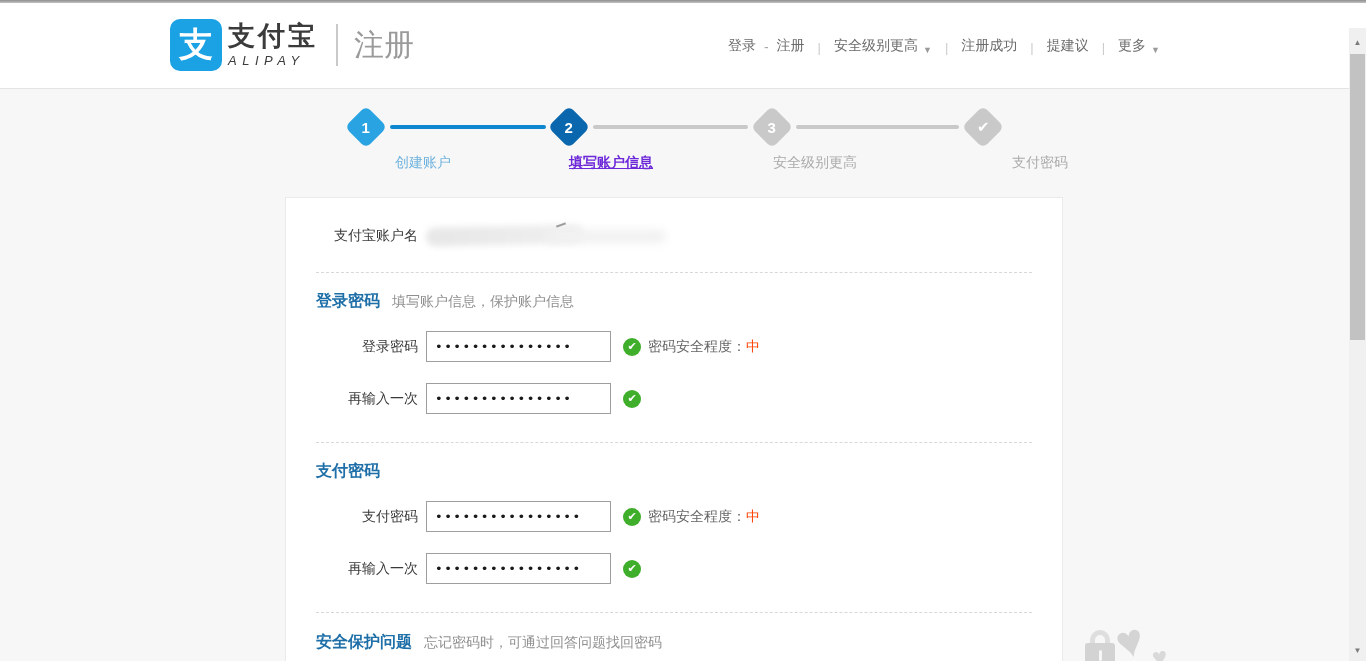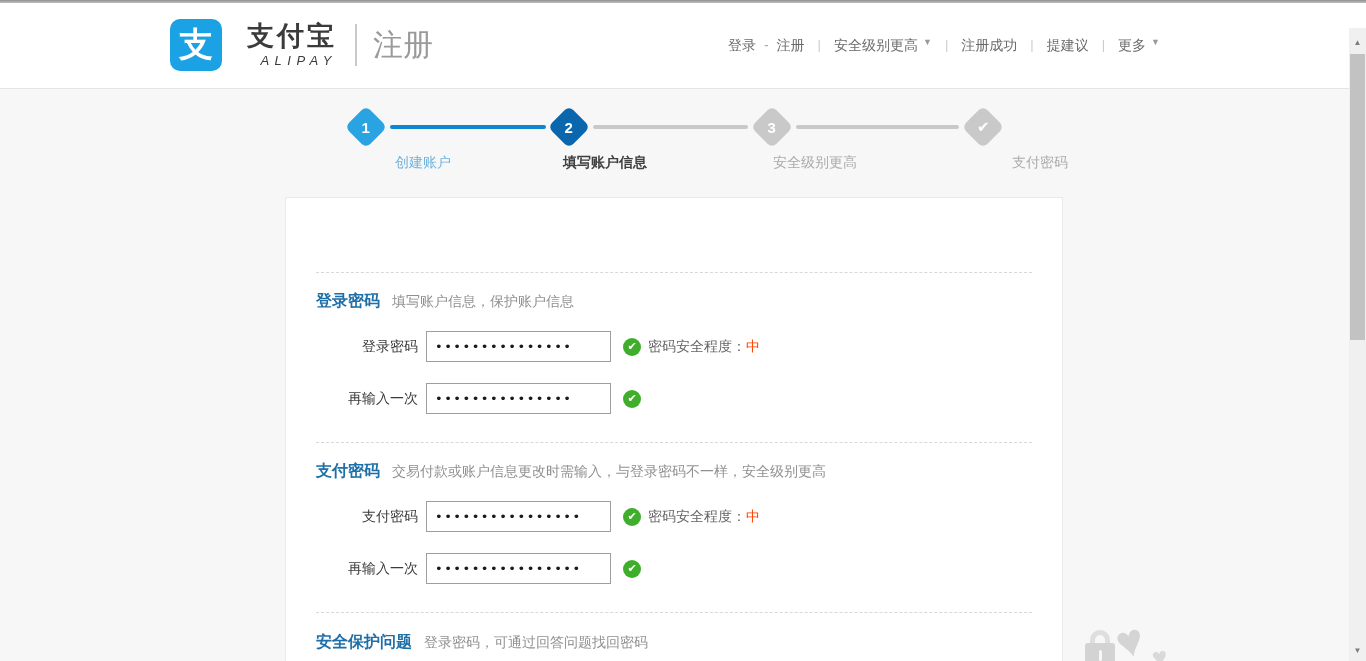--- a/index.html
+++ b/index.html
@@ -12,27 +12,27 @@
     background:linear-gradient(#8f8f8f,#c2c2c2); }
 
   
   .header { position:absolute; top:3px; left:0; width:1366px; height:86px;
     background:#ffffff; border-bottom:1px solid #e4e4e4; }
   .header-inner { position:absolute; left:170px; top:0; width:990px; height:100%; }
   .logo-wrap { position:absolute; left:0; top:16px; display:flex; align-items:center; }
   .logo-mark { width:52px; height:52px; background:#1aa2e4; border-radius:10px;
     display:flex; align-items:center; justify-content:center;
     color:#fff; font-size:34px; font-weight:bold; }
-  .brand-block { margin-left:25px; display:flex; flex-direction:column; line-height:1;align-items:flex-end; }
+  .brand-block { margin-left:6px; display:flex; flex-direction:column; line-height:1; }
   .brand-cn { font-size:27px; font-weight:bold; color:#3b3b3b; letter-spacing:3px; }
   .brand-en { font-size:13px; color:#3b3b3b; letter-spacing:5.5px; margin-top:4px;font-style:italic; }
   .logo-divider { width:2px; height:42px; background:#c9c9c9; margin:0 16px 0 18px; }
   .page-label { font-size:30px; color:#9a9a9a; font-weight:300; }
 
-  .nav { position:absolute; right:0; top:34px; display:flex; align-items:flex-start;
+  .nav { position:absolute; right:0; top:34px; display:flex; align-items:flex-end;
     font-size:14px; color:#6b6b6b; white-space:nowrap; }
   .nav a { color:#6b6b6b; text-decoration:none; cursor:pointer; }
   .nav .sep { color:#cccccc; margin:0 13px; font-size:13px; }
   .nav .dash { color:#aaaaaa; margin:0 8px; }
   .caret { font-size:9px; color:#9a9a9a; margin-left:5px; }
 
   
   .stepper { position:absolute; left:285px; top:108px; width:778px; height:66px; }
   .diamond { position:absolute; top:4px; width:30px; height:30px; border-radius:6px;
     transform:rotate(45deg); display:flex; align-items:center; justify-content:center; }
@@ -40,21 +40,21 @@
   .d1 { left:66px;  background:#2aa3e3; }
   .d2 { left:269px; background:#0a67ae; }
   .d3 { left:472px; background:#c9c9c9; }
   .d4 { left:683px; background:#c9c9c9; }
   .conn { position:absolute; top:17px; height:4px; border-radius:2px; }
   .c1 { left:105px; width:156px; background:#0f86d0; }
   .c2 { left:308px; width:155px; background:#c9c9c9; }
   .c3 { left:511px; width:163px; background:#c9c9c9; }
   .step-label { position:absolute; top:46px; width:170px; text-align:right; font-size:14px; }
   .l1 { left:-4px;  color:#6fb3de; }
-  .l2 { left:192px; color:#404040; font-weight:bold; }
+  .l2 { left:198px; color:#6d28d9; font-weight:bold;text-decoration:underline; }
   .l3 { left:402px; color:#ababab; }
   .l4 { left:613px; color:#ababab; }
 
   
   .card { position:absolute; left:285px; top:197px; width:778px; height:600px;
     background:#ffffff; border:1px solid #eaeaea; }
   .frow { position:absolute; left:0; width:100%; display:flex; align-items:center; }
   .flabel { width:132px; text-align:right; font-size:14px; color:#3a3a3a; flex:0 0 132px; }
   .pw-input { margin-left:8px; width:185px; height:31px; border:1px solid #9e9e9e;
     background:#fff; padding:0 8px; font-size:13px; letter-spacing:1.5px;
@@ -155,20 +155,28 @@
         <span>✔</span>
       </div>
     <div class="step-label l1">创建账户</div>
     <div class="step-label l2">填写账户信息</div>
     <div class="step-label l3">安全级别更高</div>
     <div class="step-label l4">支付密码</div>
   </div>
 
   <div class="card">
 
+    <div class="frow" style="top:26px;">
+      <div class="flabel">支付宝账户名</div>
+      <div class="redacted-wrap">
+        <div class="blob1"></div>
+        <div class="blob2"></div>
+        <div class="blob-tick"></div>
+      </div>
+    </div>
 
     <div class="dashed" style="top:74px;"></div>
 
     <div class="section-head" style="top:93px;">
       <span class="section-title">登录密码</span>
       <span class="section-desc">填写账户信息，保护账户信息</span>
     </div>
 
     <div class="frow" style="top:133px;">
       <div class="flabel">登录密码</div>
@@ -184,21 +192,20 @@
       <input class="pw-input" type="text" value="•••••••••••••••" style="">
       <div class="check-badge">
           <span>✔</span>
         </div>
     </div>
 
     <div class="dashed" style="top:244px;"></div>
 
     <div class="section-head" style="top:263px;">
       <span class="section-title">支付密码</span>
-      <span class="section-desc">交易付款或账户信息更改时需输入，与登录密码不一样，安全级别更高</span>
     </div>
 
     <div class="frow" style="top:303px;">
       <div class="flabel">支付密码</div>
       <input class="pw-input" type="text" value="••••••••••••••••" style="">
       <div class="check-badge">
           <span>✔</span>
         </div>
       <span class="strength"><span>密码安全程度：</span><b>中</b></span>
     </div>
@@ -208,21 +215,21 @@
       <input class="pw-input" type="text" value="••••••••••••••••" style="">
       <div class="check-badge">
           <span>✔</span>
         </div>
     </div>
 
     <div class="dashed" style="top:414px;"></div>
 
     <div class="section-head" style="top:434px;">
       <span class="section-title">安全保护问题</span>
-      <span class="section-desc">登录密码，可通过回答问题找回密码</span>
+      <span class="section-desc">忘记密码时，可通过回答问题找回密码</span>
     </div>
   </div>
 
   <div class="lock">
     <div class="lock-shackle"></div>
     <div class="lock-body"></div>
     <div class="lock-slot"></div>
   </div>
   <div class="heart-big">♥</div>
   <div class="heart-small">♥</div>

